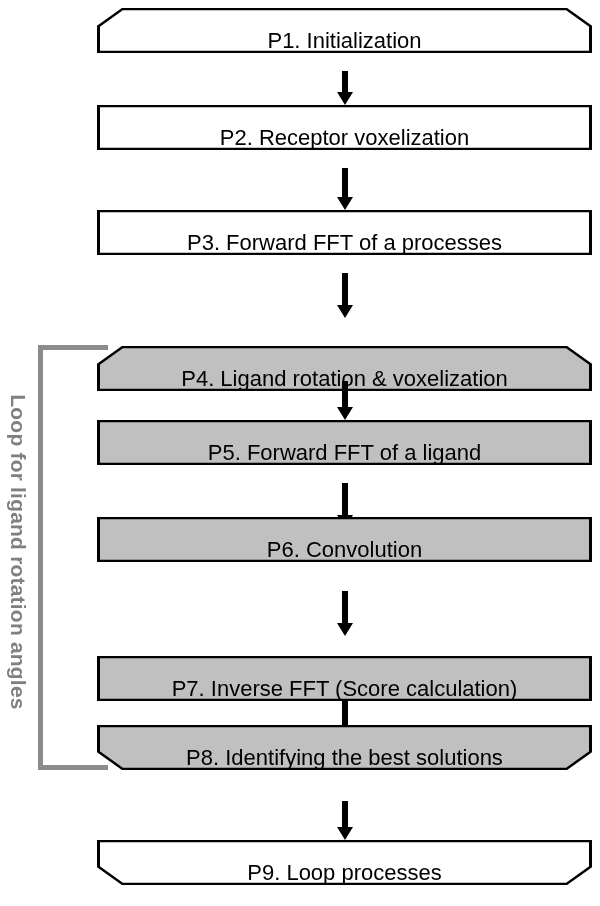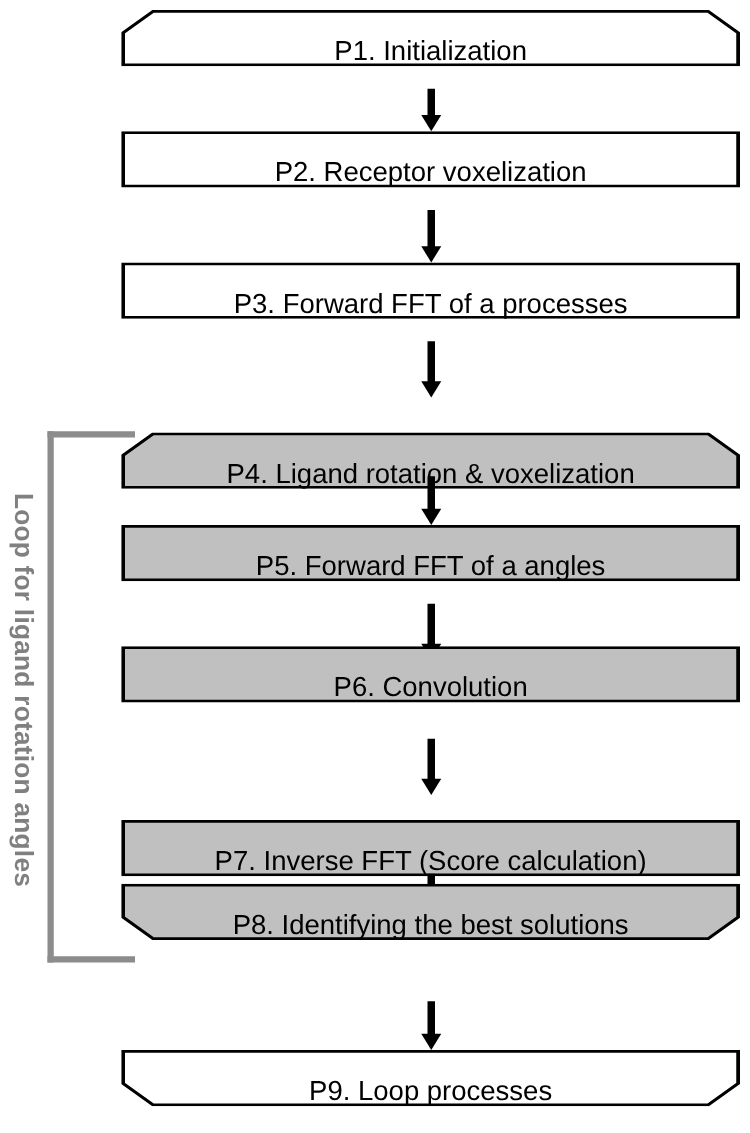--- a/index.html
+++ b/index.html
@@ -153,21 +153,21 @@
         <span class="label">P4. Ligand rotation &amp; voxelization</span>
       </div>
       <div class="arrow" style="top: 381px; height: 39px;">
         <div class="stem" style="height: 28px;"></div>
         <div class="head" style="top: 26px;"></div>
       </div>
       <div class="node" style="top: 420px;">
         <svg class="shape" viewBox="0 0 495 63" preserveAspectRatio="none">
           <path d="M 1.5,1.5 L 493.5,1.5 L 493.5,61.5 L 1.5,61.5 Z" fill="#c0c0c0" stroke="#000000" stroke-width="3" stroke-linejoin="miter"></path>
         </svg>
-        <span class="label">P5. Forward FFT of a angles</span>
+        <span class="label">P5. Forward FFT of a ligand</span>
       </div>
       <div class="arrow" style="top: 483px; height: 45px;">
         <div class="stem" style="height: 34px;"></div>
         <div class="head" style="top: 32px;"></div>
       </div>
       <div class="node" style="top: 517px;">
         <svg class="shape" viewBox="0 0 495 63" preserveAspectRatio="none">
           <path d="M 1.5,1.5 L 493.5,1.5 L 493.5,61.5 L 1.5,61.5 Z" fill="#c0c0c0" stroke="#000000" stroke-width="3" stroke-linejoin="miter"></path>
         </svg>
         <span class="label">P6. Convolution</span>
@@ -179,21 +179,21 @@
       <div class="node" style="top: 656px;">
         <svg class="shape" viewBox="0 0 495 63" preserveAspectRatio="none">
           <path d="M 1.5,1.5 L 493.5,1.5 L 493.5,61.5 L 1.5,61.5 Z" fill="#c0c0c0" stroke="#000000" stroke-width="3" stroke-linejoin="miter"></path>
         </svg>
         <span class="label">P7. Inverse FFT (Score calculation)</span>
       </div>
       <div class="arrow" style="top: 699px; height: 39px;">
         <div class="stem" style="height: 28px;"></div>
         <div class="head" style="top: 26px;"></div>
       </div>
-      <div class="node" style="top: 707px;">
+      <div class="node" style="top: 725px;">
         <svg class="shape" viewBox="0 0 495 63" preserveAspectRatio="none">
           <path d="M 1.5,1.5 L 493.5,1.5 L 493.5,37.5 L 469.5,61.5 L 25.5,61.5 L 1.5,37.5 Z" fill="#c0c0c0" stroke="#000000" stroke-width="3" stroke-linejoin="miter"></path>
         </svg>
         <span class="label">P8. Identifying the best solutions</span>
       </div>
       <div class="arrow" style="top: 801px; height: 39px;">
         <div class="stem" style="height: 28px;"></div>
         <div class="head" style="top: 26px;"></div>
       </div>
       <div class="node" style="top: 840px;">

